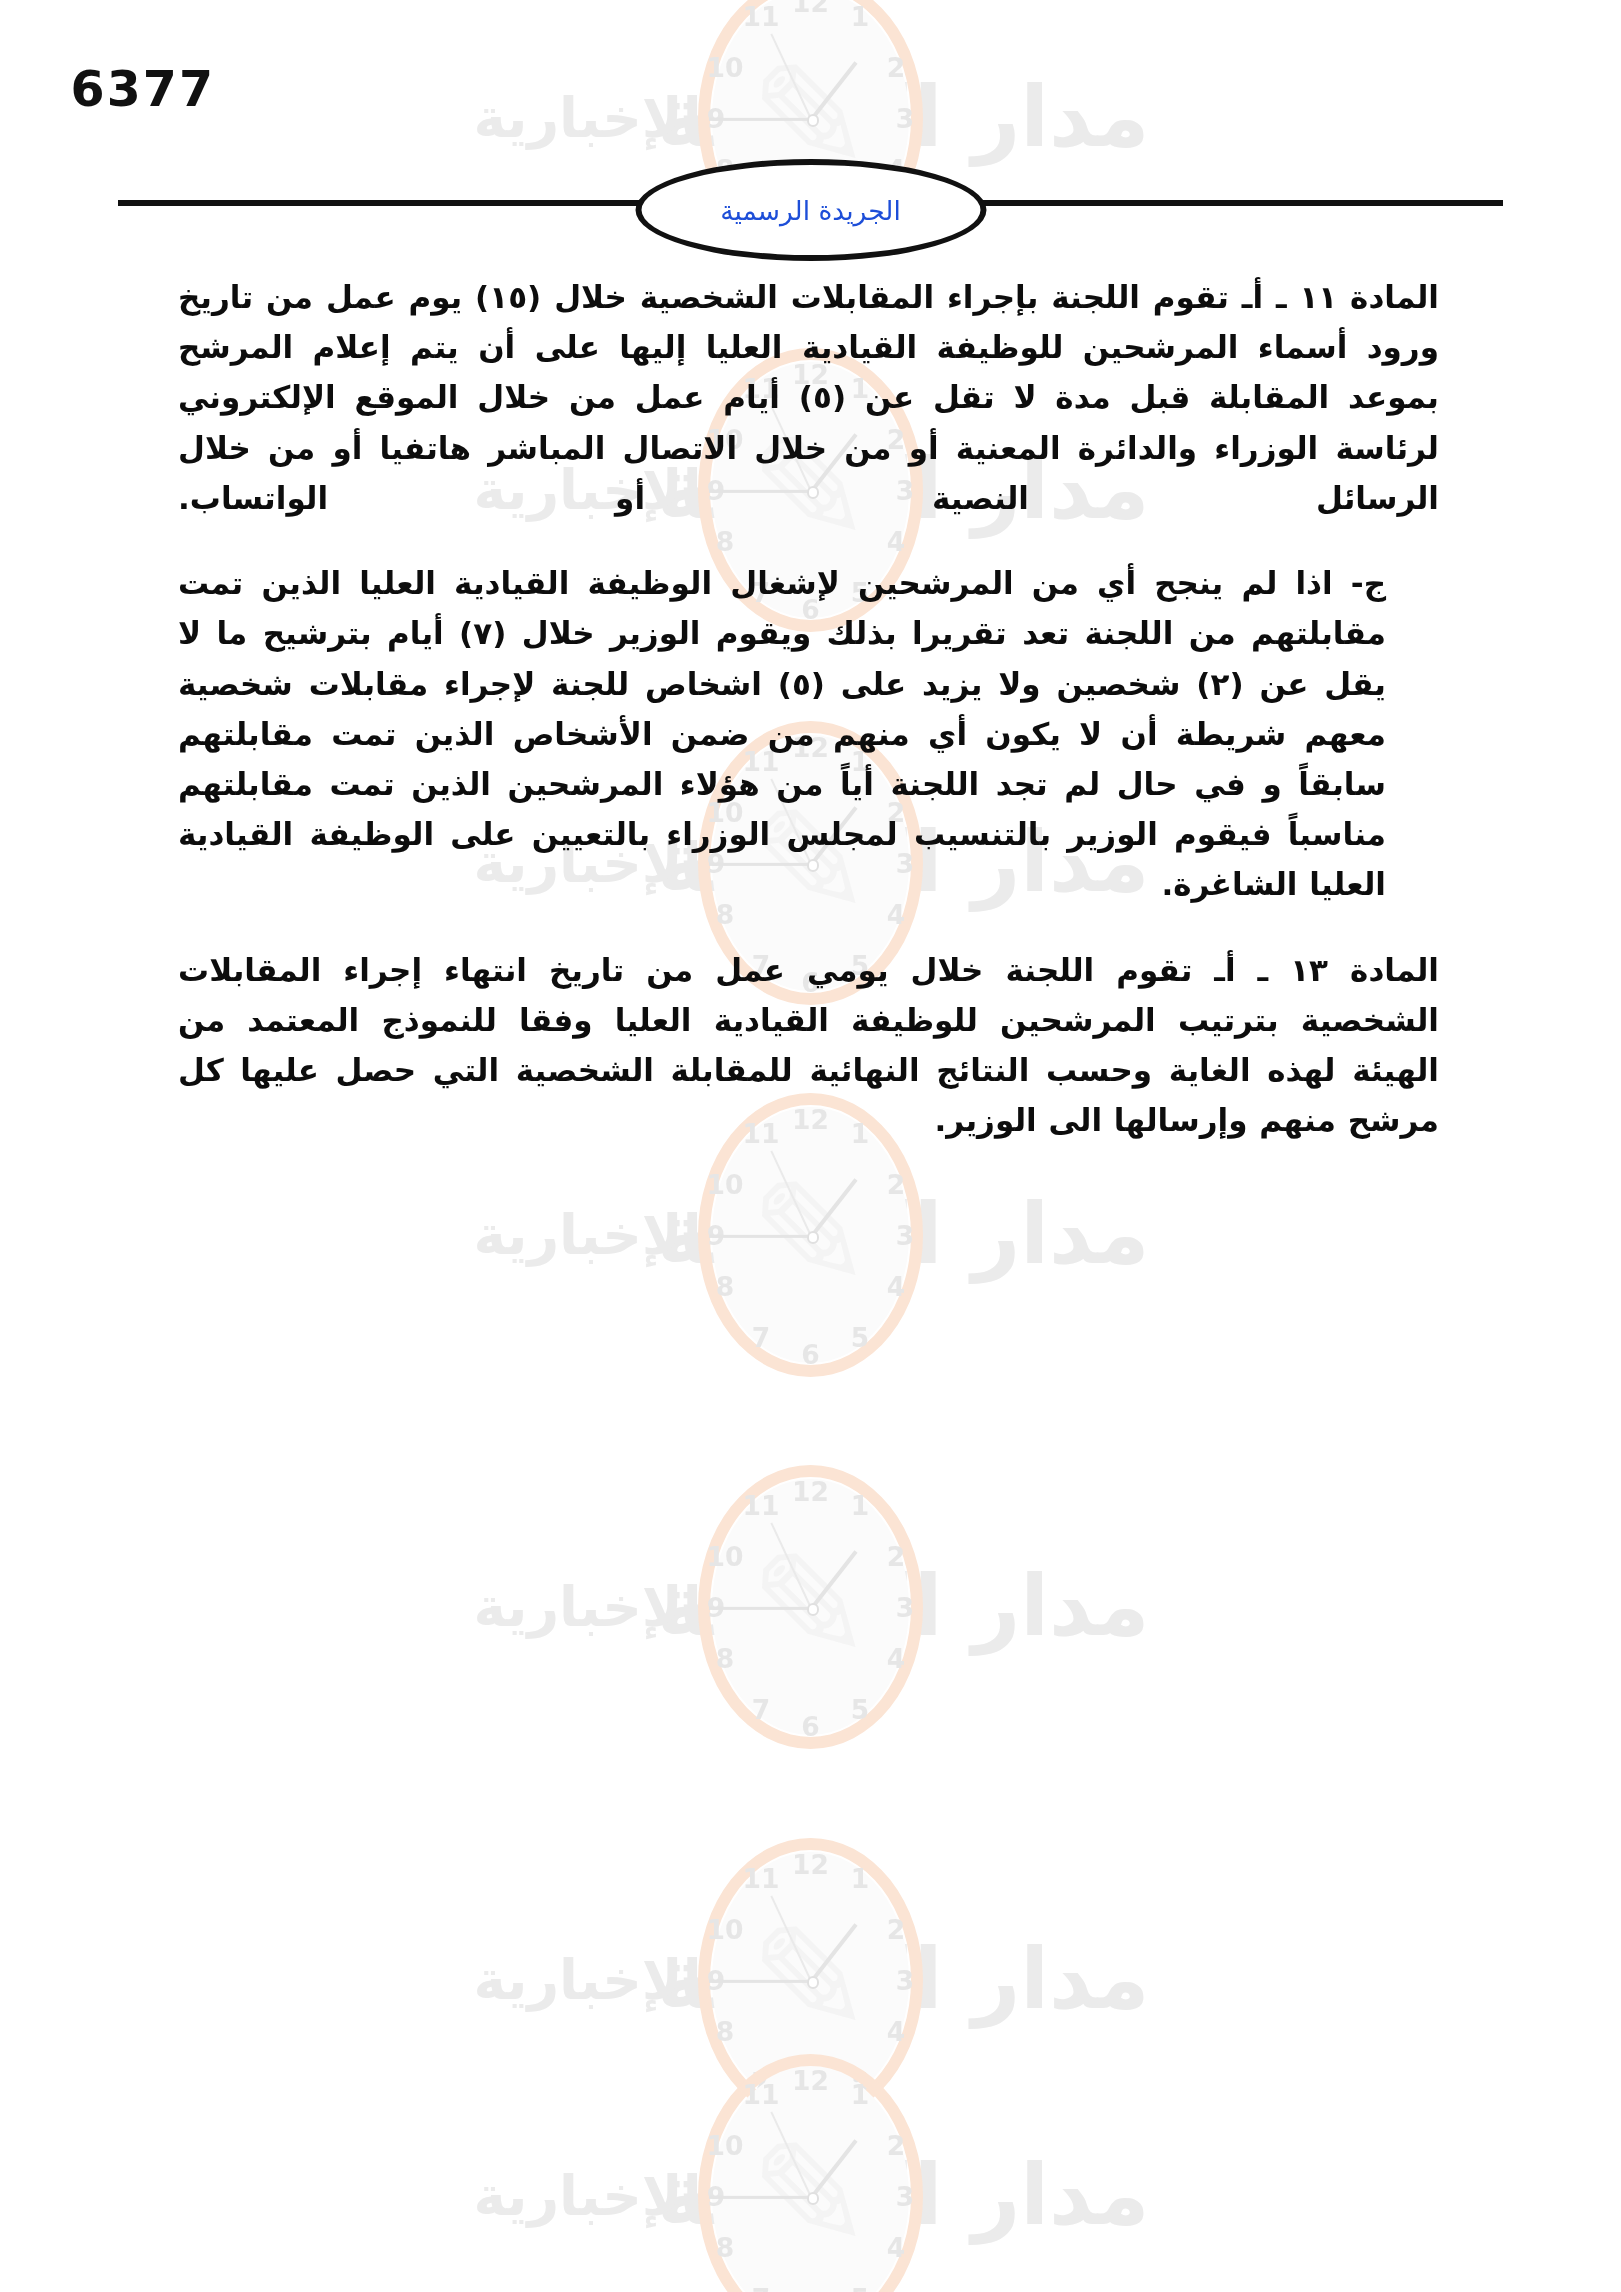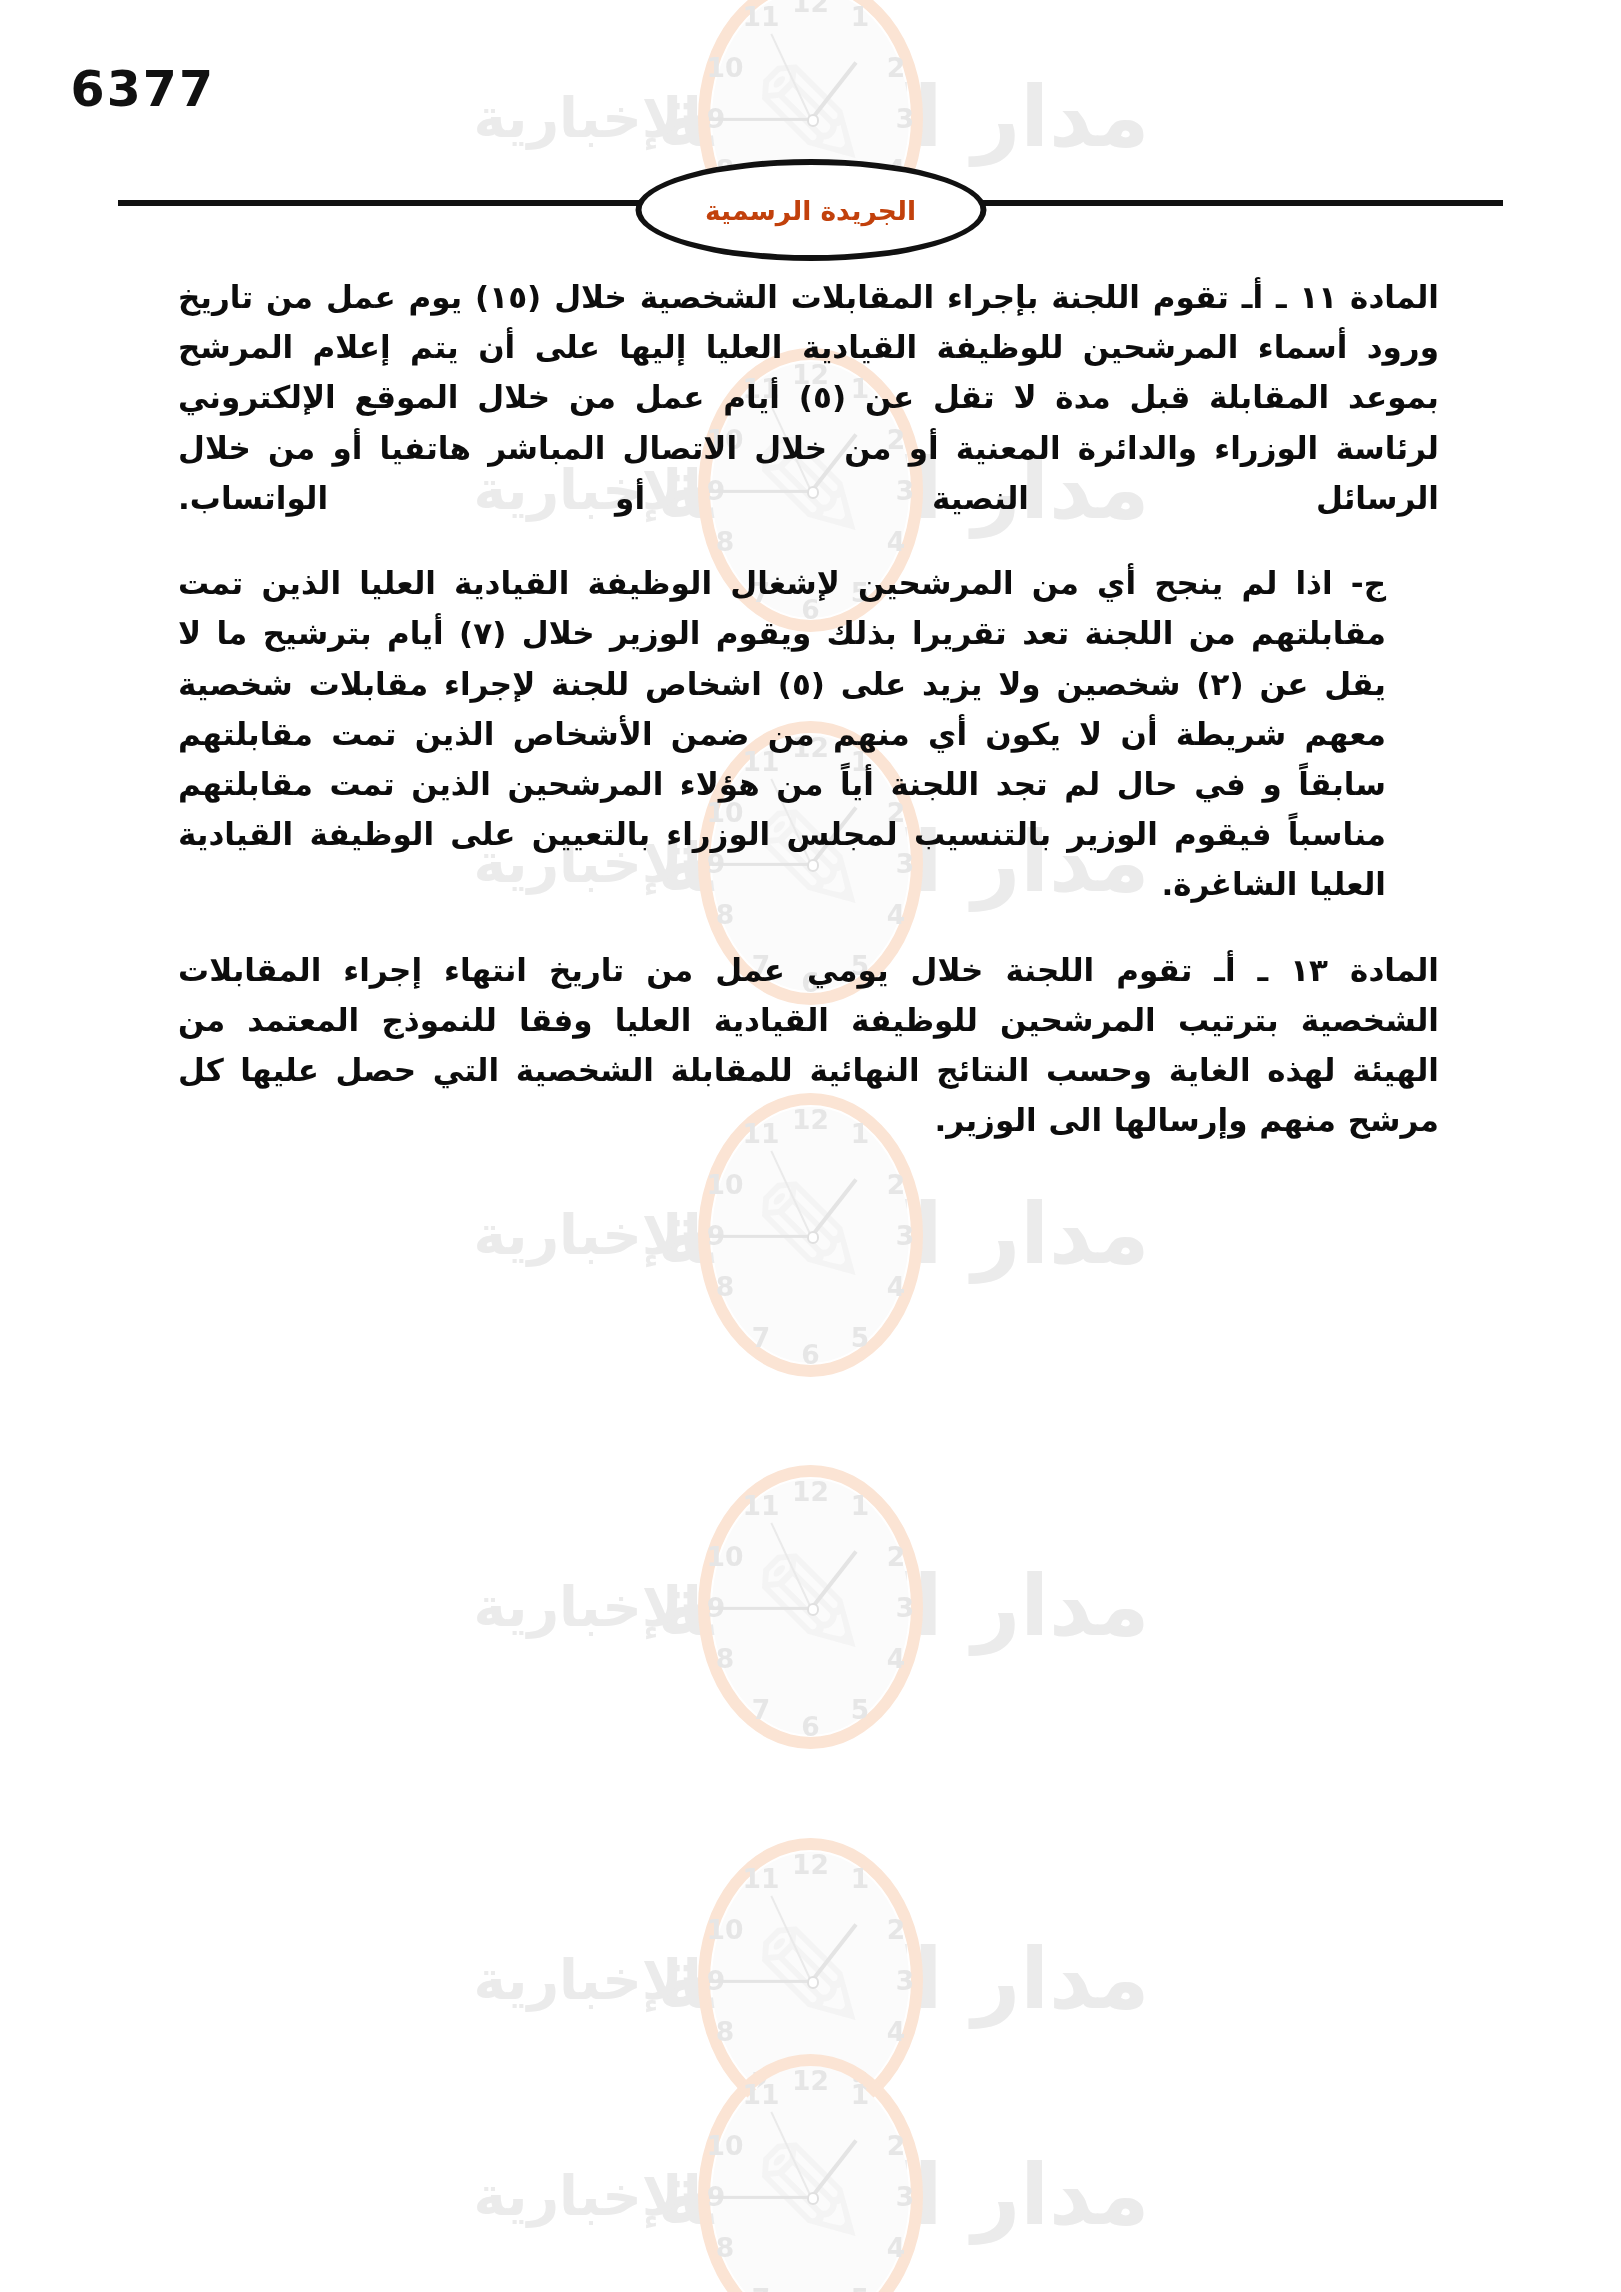--- a/index.html
+++ b/index.html
@@ -156,22 +156,22 @@
     height: 90px;
     border: 6.9px solid #111;
     border-radius: 50%;
     background: #ffffff;
     display: flex;
     align-items: center;
     justify-content: center;
   }
   .header-badge-text {
     font-size: 26.5px;
-    font-weight: 700;
-    color: #c2410c;
+    font-weight: 400;
+    color: #1d4ed8;
     font-family: "DejaVu Sans", "Liberation Sans", sans-serif;
   }
 
   
   .body-text {
     position: absolute;
     top: 272px;
     right: 182px;
     left: 174px;
     font-family: "DejaVu Sans", "Liberation Sans", sans-serif;

